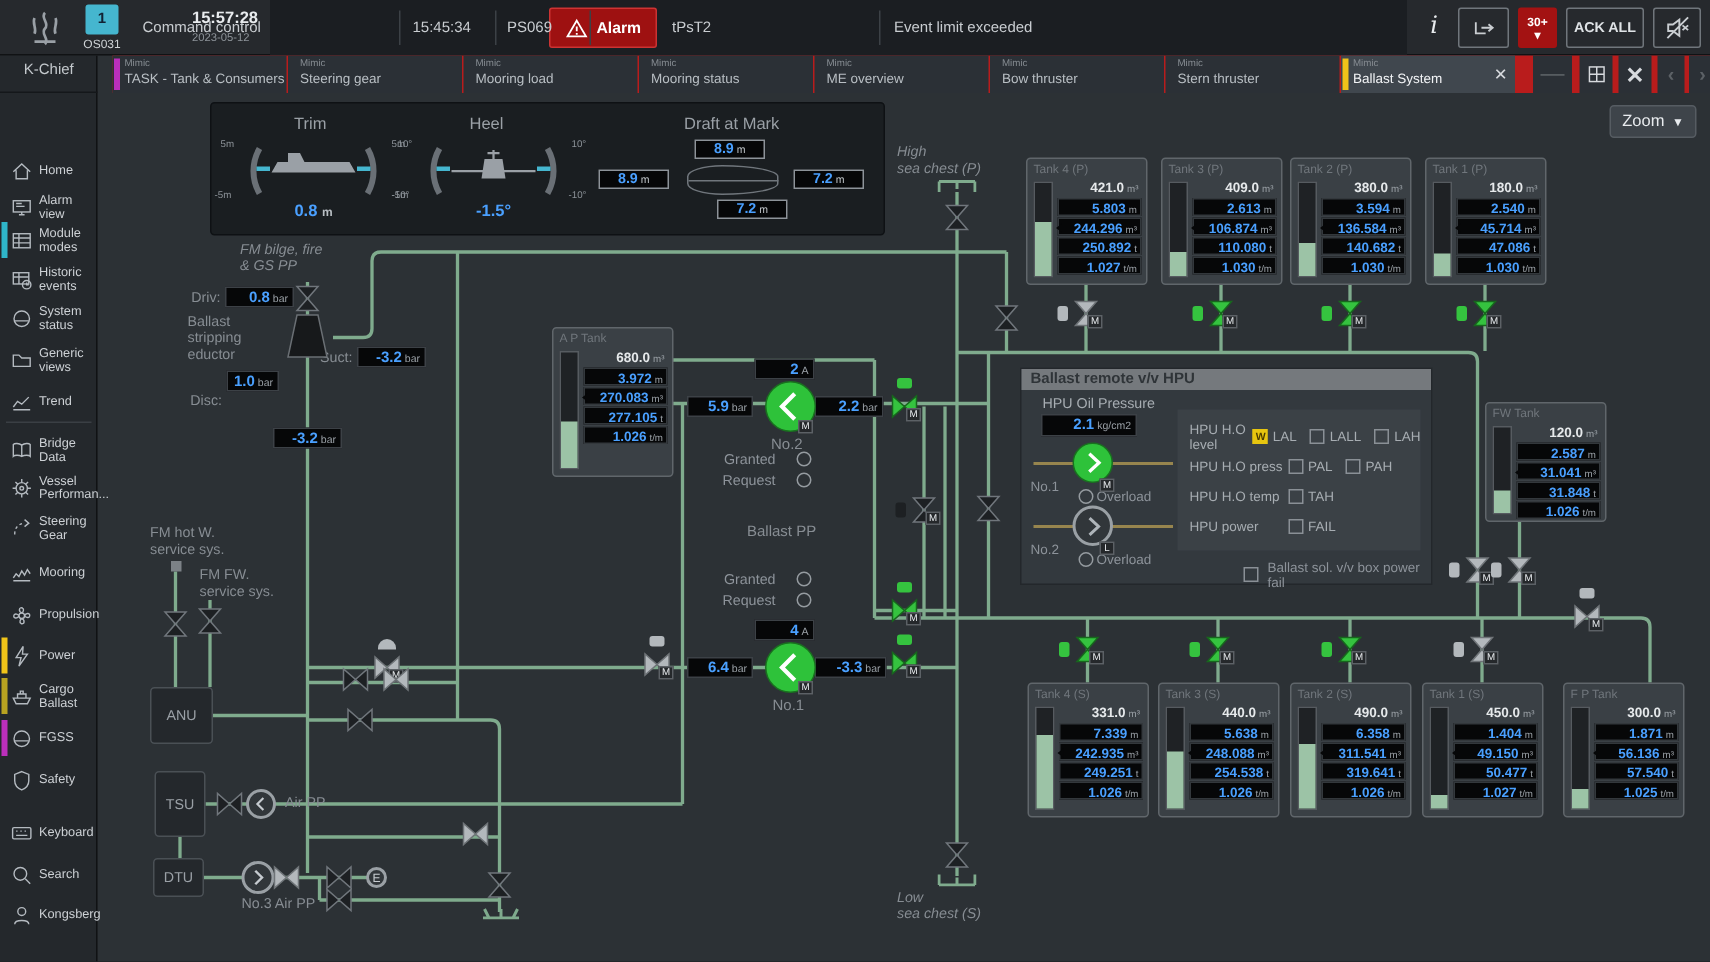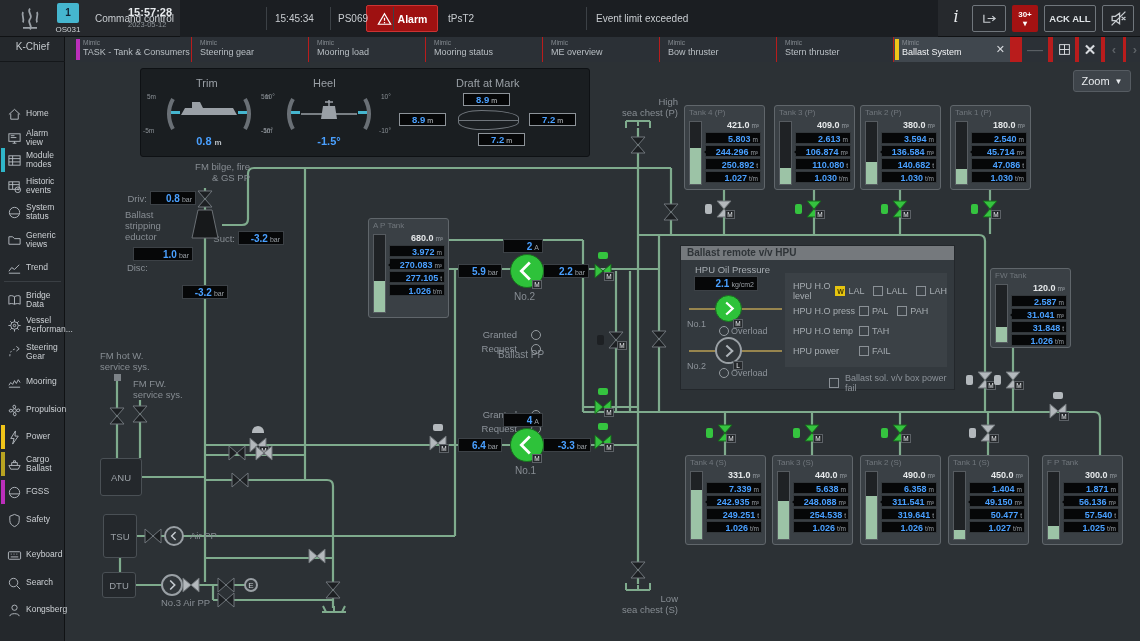--- a/index.html
+++ b/index.html
@@ -40,21 +40,21 @@
   .side-item { position:absolute; left:0; width:65px; height:26px; display:flex; align-items:center; cursor:pointer; }
   .side-item .accent { position:absolute; left:1px; top:1px; width:4px; height:24px; }
   .side-item svg { position:absolute; left:7px; width:15px; height:15px; stroke:#b4bac0; fill:none; stroke-width:1; }
   .side-item .s-label { position:absolute; left:26px; width:38px; font-size:8.5px; line-height:9.5px; color:#cdd1d5; }
   .side-divider { position:absolute; left:4px; width:57px; height:1px; background:#3a3f44; }
 
   
   #mimic { position:absolute; left:65px; top:62px; width:1075px; height:579px; background:#2c3135; z-index:1; }
   #pipes { position:absolute; left:0; top:0; z-index:1; }
   .lbl { position:absolute; z-index:2; color:#878d93; font-size:9.5px; line-height:11px; }
-  .lbl.ctr { text-align:right; }
+  .lbl.ctr { text-align:left;font-style:italic; }
   .lbl.rgt { text-align:right; }
   .vbox { position:absolute; z-index:3; height:14px; background:#060708; border:1px solid #3c4146; display:flex; align-items:baseline; justify-content:flex-end; padding:1px 3px 0 2px; gap:2px; }
   .vbox .v { color:#4aa0ff; font-weight:bold; font-size:10px; line-height:11px; }
   .vbox .u { color:#9aa0a6; font-size:7px; }
 
   
   #att-panel { position:absolute; left:75px; top:6px; width:450px; height:89px; background:#1a1e21; border:1px solid #0e1114; border-radius:3px; z-index:2; }
   .att-title { position:absolute; font-size:11px; color:#9aa0a6; }
   .gauge-lbl { position:absolute; font-size:6.5px; color:#8d9399; }
   .att-val { position:absolute; font-size:11px; font-weight:bold; color:#4aa0ff; text-align:center; }
@@ -84,21 +84,21 @@
   
   .valve { position:absolute; width:20px; height:20px; z-index:3; cursor:pointer; }
   .valve .act { position:absolute; border-radius:2px; }
   .vbadge { position:absolute; z-index:4; min-width:10px; height:9px; background:#25282b; border:1px solid #5c6166; color:#e8ebee; font-size:6.5px; line-height:8px; text-align:center; padding:0 1px; }
   .pump { position:absolute; border-radius:50%; z-index:3; display:flex; align-items:center; justify-content:center; cursor:pointer; }
   .pump.green { background:#2ec23a; border:1px solid #19701f; }
   .pump.gray { background:#31363a; border:2px solid #9aa0a5; }
   .radio { position:absolute; width:10px; height:10px; border:1.5px solid #959ba0; border-radius:50%; z-index:3; cursor:pointer; }
   .cb { width:10px; height:10px; border:1.5px solid #8a9096; background:transparent; display:inline-block; flex:none; cursor:pointer; }
   .cb.warn { background:#e7c50f; border-color:#e7c50f; color:#4a3c00; font-size:7px; font-weight:bold; text-align:center; line-height:10px; }
-  .gr-row { position:absolute; display:flex; align-items:center; z-index:3;margin-top:28px; }
+  .gr-row { position:absolute; display:flex; z-index:3; }
   .gr-row .glbl { width:52px; text-align:right; font-size:9.5px; color:#8d939a; margin-right:14px; }
   .gr-row .radio { position:static; }
 
   
   #hpu { position:absolute; left:615px; top:183px; width:275px; height:145px; background:#33393e; border:1px solid #23272b; z-index:2; }
   #hpu-title { position:absolute; left:0; top:0; width:273px; height:14px; background:#75797d; color:#2f3438; font-size:10px; font-weight:bold; padding:1px 0 0 6px; }
   #hpu-alarmbox { position:absolute; left:104px; top:27px; width:162px; height:94px; background:#3b4146; padding:8px 0 0 8px; }
   .hpu-row { height:20px; display:flex; align-items:center; }
   .hpu-row .hlbl { width:66px; font-size:9px; color:#a7adb2; }
   .hpu-flags { display:flex; gap:9px; }
@@ -467,21 +467,21 @@
     <div class="vbox" style="left:85px;top:129px;width:46px">
         <span class="v">0.8</span>
         <span class="u">bar</span>
       </div>
     <div class="lbl rgt" style="left:142px;top:171px;width:28px">Suct:</div>
     <div class="vbox" style="left:173px;top:169px;width:46px">
         <span class="v">-3.2</span>
         <span class="u">bar</span>
       </div>
     <div class="lbl rgt" style="left:55px;top:200px;width:28px">Disc:</div>
-    <div class="vbox" style="left:68px;top:185px;width:60px">
+    <div class="vbox" style="left:86px;top:185px;width:35px">
         <span class="v">1.0</span>
         <span class="u">bar</span>
       </div>
     <div class="vbox" style="left:117px;top:223px;width:46px">
         <span class="v">-3.2</span>
         <span class="u">bar</span>
       </div>
 
     <div class="vbox" style="left:438px;top:177px;width:40px">
         <span class="v">2</span>

